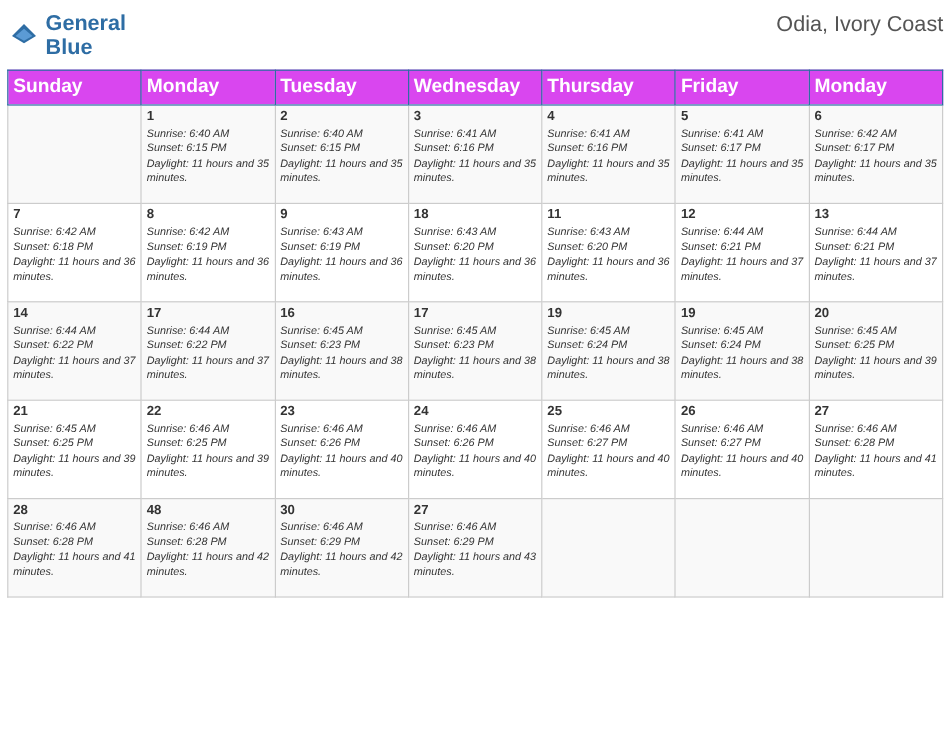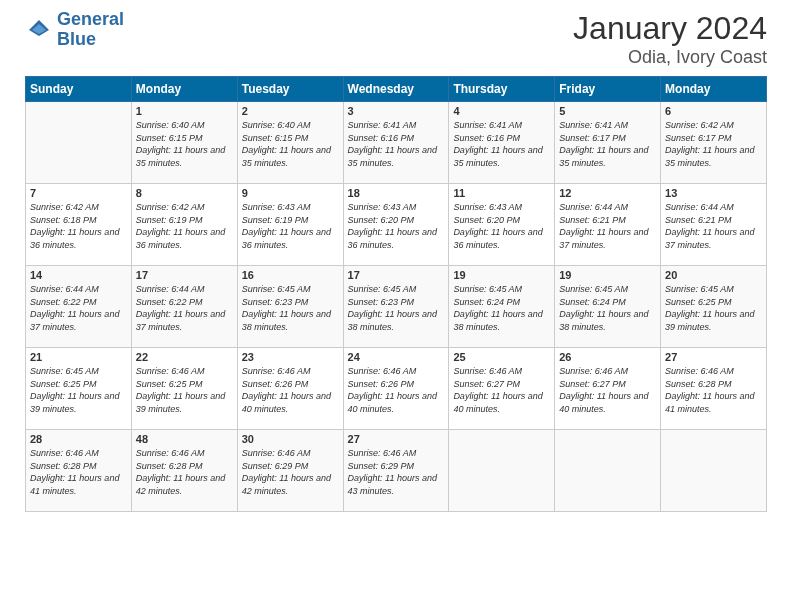--- a/index.html
+++ b/index.html
@@ -6,21 +6,21 @@
     body {
       font-family: Arial, sans-serif;
       background: #fff;
       width: 792px;
       height: 612px;
       overflow: hidden;
     }
     .page {
       width: 792px;
       height: 612px;
-      padding: 10px 25px;
+      padding: 10px 6px;
       background: #fff;
     }
     .header {
       display: flex;
       justify-content: space-between;
       align-items: flex-start;
       margin-bottom: 8px;
     }
     .logo {
       display: flex;
@@ -51,23 +51,23 @@
     .subtitle {
       font-size: 18px;
       color: #555;
     }
     table {
       width: 100%;
       border-collapse: collapse;
       table-layout: fixed;
     }
     thead tr th {
-      background-color: #0369a1;
+      background-color: #d946ef;
       color: #fff;
-      font-size: 12px;
+      font-size: 16px;
       font-weight: bold;
       padding: 5px 4px;
       text-align: left;
       border: 1px solid #2e6da4;
     }
     tbody tr td {
       border: 1px solid #ccc;
       vertical-align: top;
       padding: 3px 4px;
       font-size: 9.5px;
@@ -100,21 +100,20 @@
       <svg class="logo-icon" viewBox="0 0 28 28">
         <path d="M14 4 L24 14 L14 20 L4 14 Z" fill="#2e6da4"></path>
         <path d="M14 8 L21 14 L14 18 L7 14 Z" fill="#5b9bd5"></path>
       </svg>
       <div class="logo-text">
         <div><span>General</span></div>
         <div><span>Blue</span></div>
       </div>
     </div>
     <div class="title-area">
-      <div class="month-title">January 2024</div>
       <div class="subtitle">Odia, Ivory Coast</div>
     </div>
   </div>
 
   <table>
     <thead>
       <tr>
         <th>Sunday</th>
         <th>Monday</th>
         <th>Tuesday</th>

